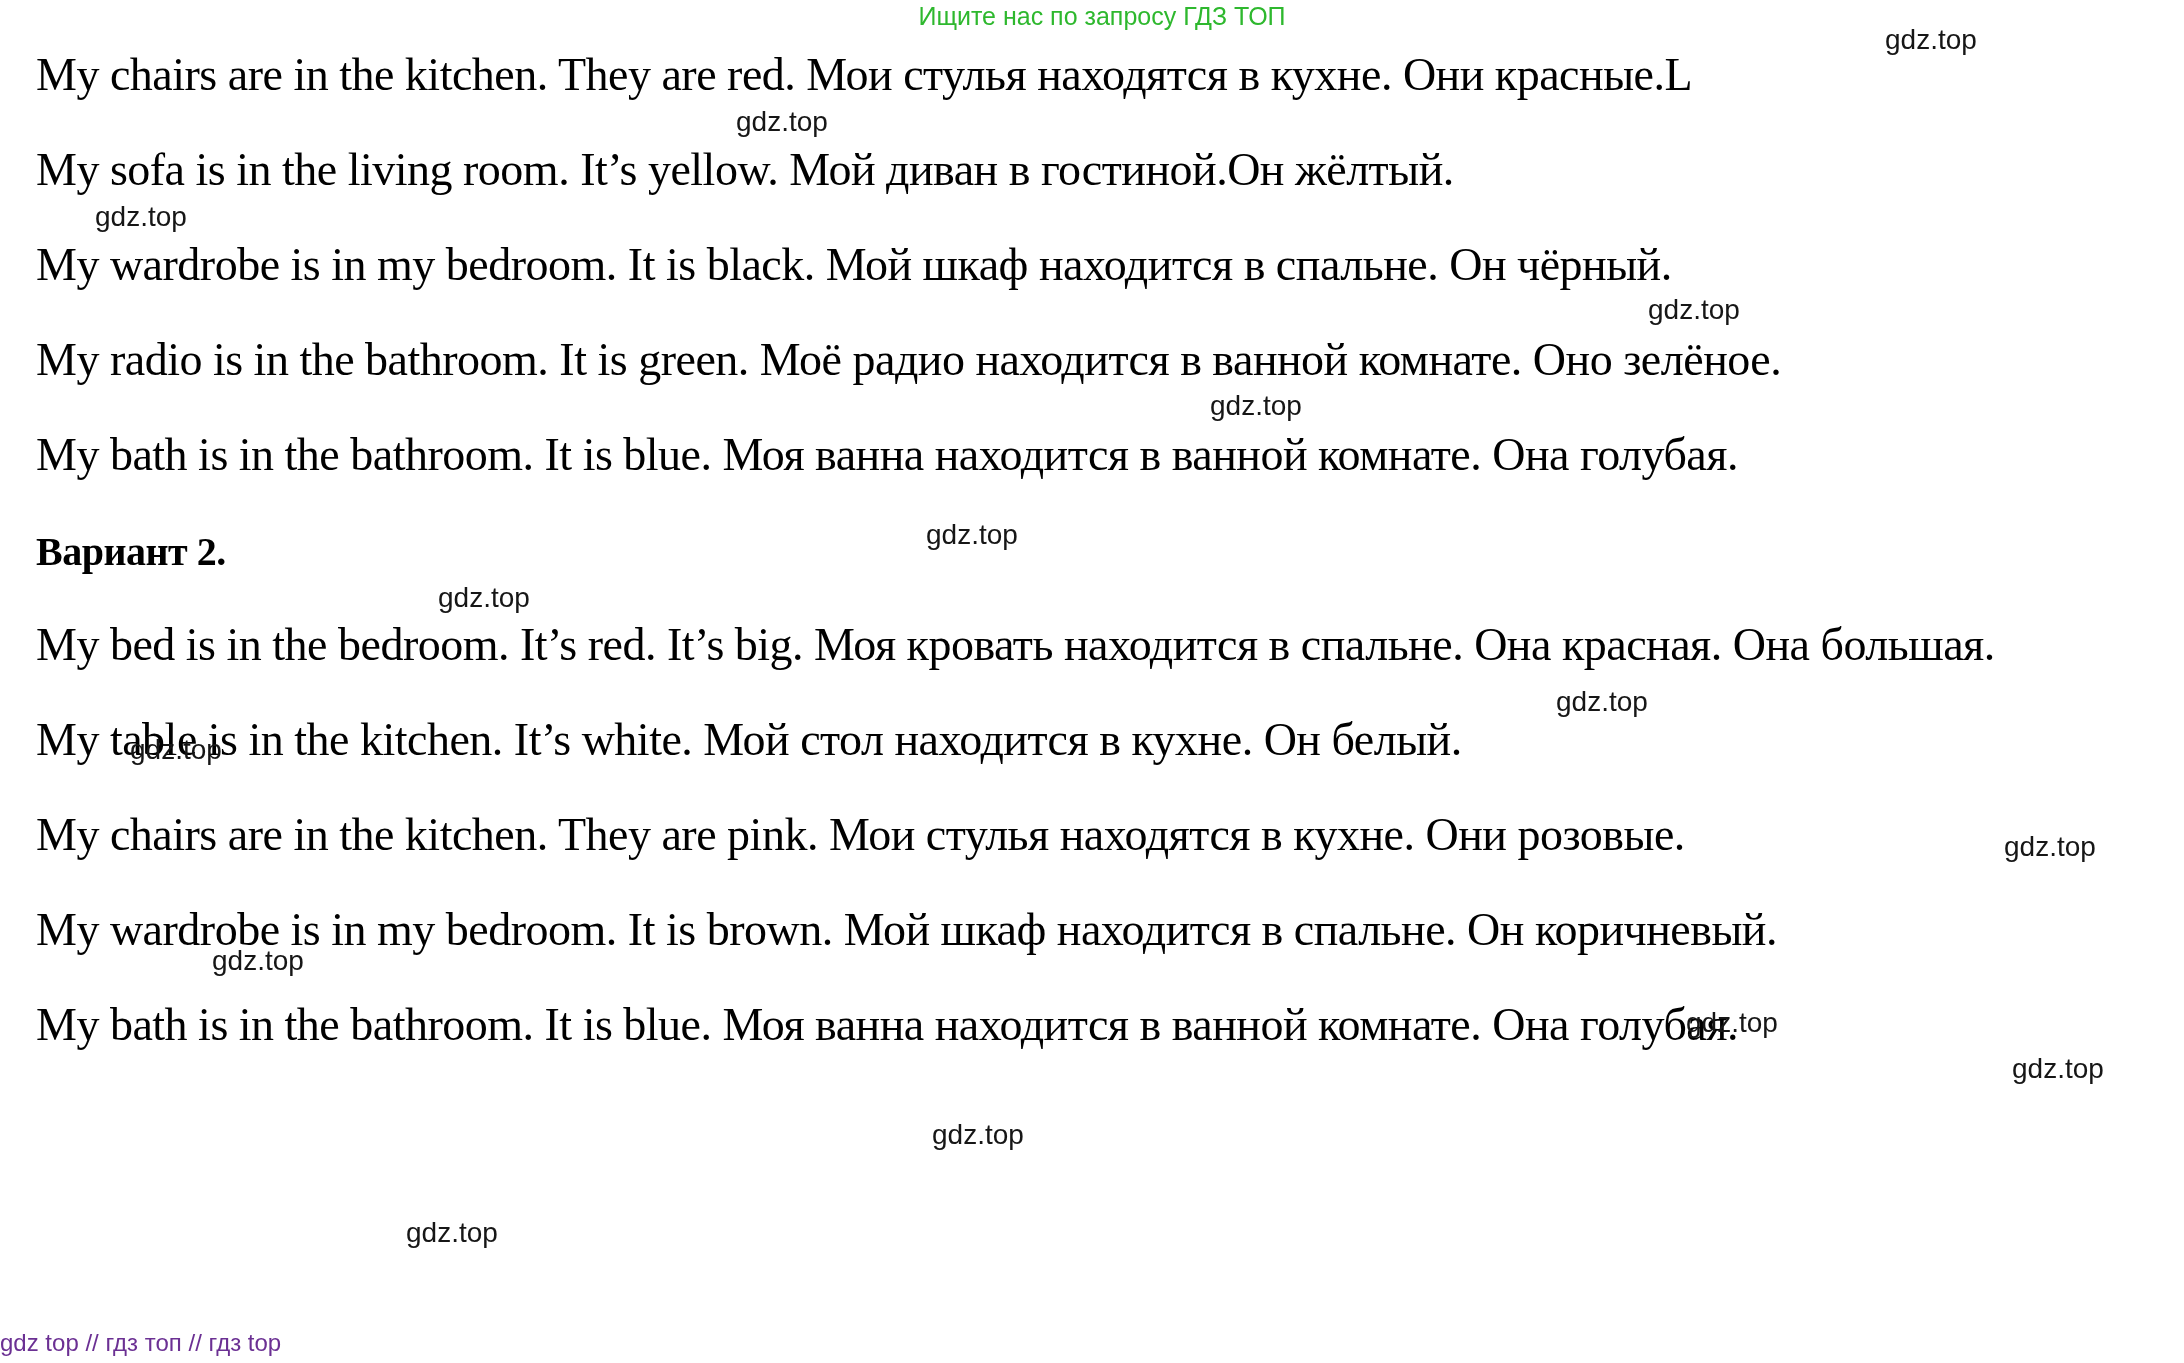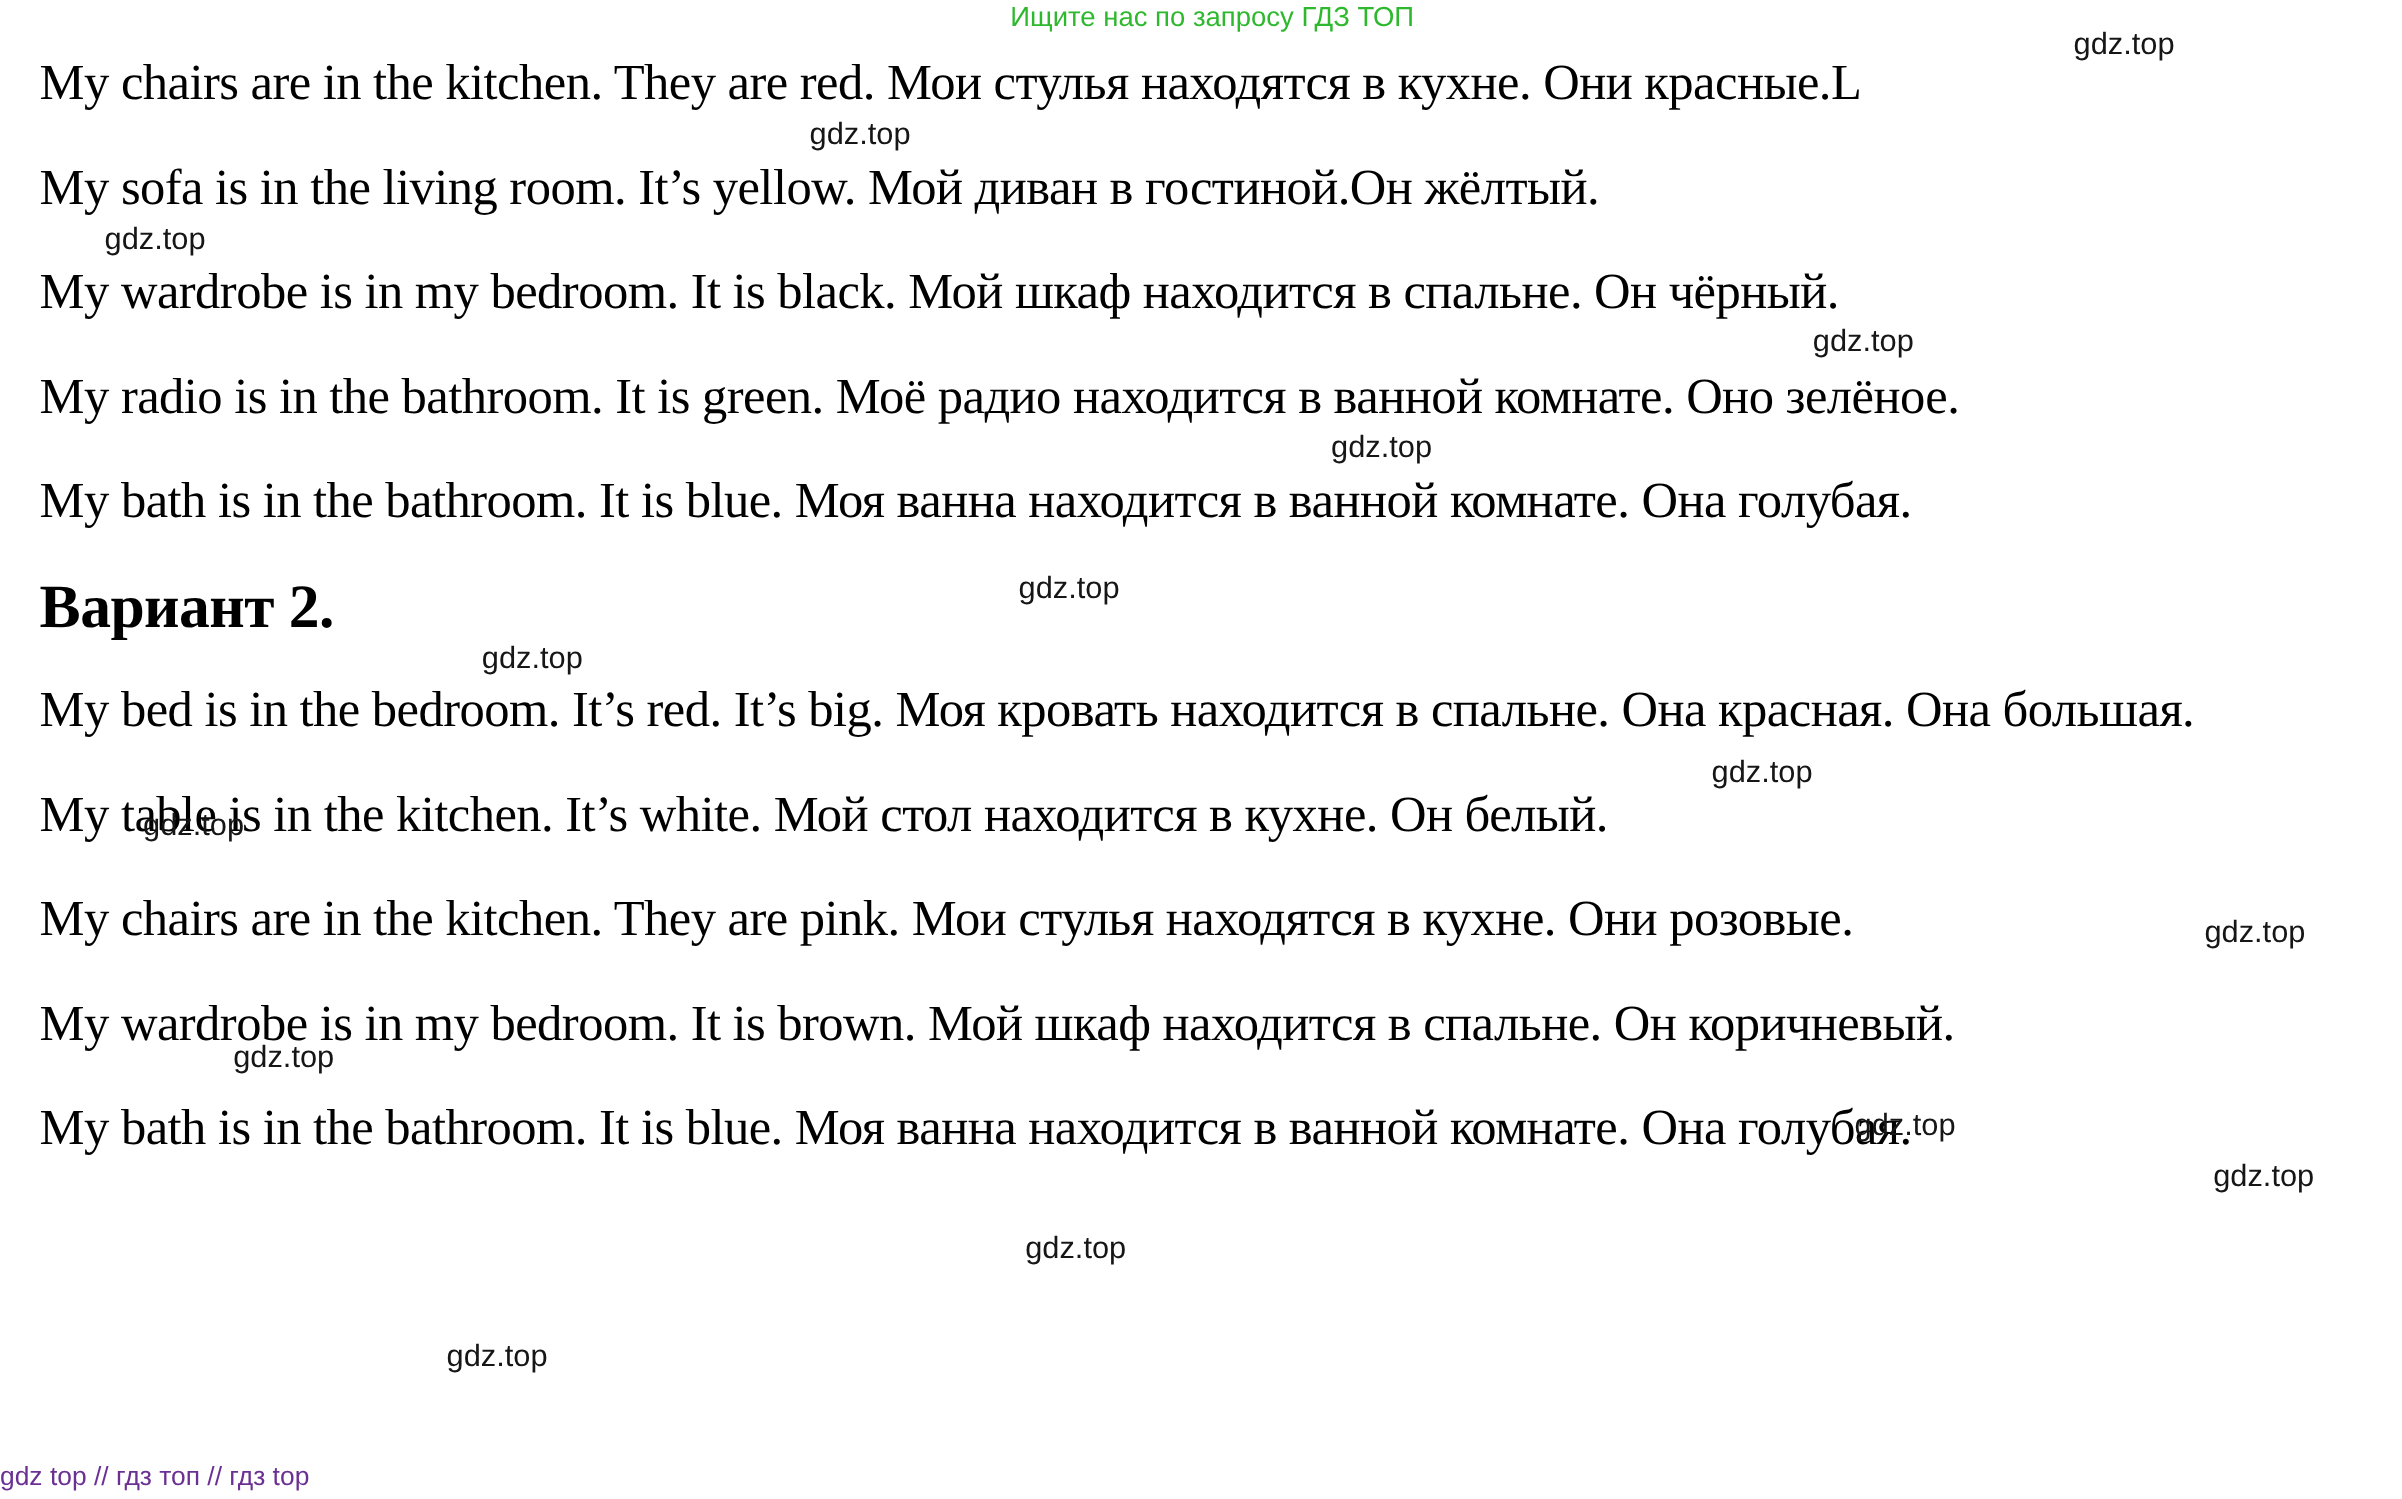--- a/index.html
+++ b/index.html
@@ -32,21 +32,21 @@
   }
   .content p {
     margin: 0 0 35px 0;
     font-size: 46px;
     line-height: 60px;
     text-align: justify;
     letter-spacing: -0.5px;
   }
   .content h2 {
     margin: 0 0 31px 0;
-    font-size: 56px;
+    font-size: 40px;
     line-height: 64px;
     font-weight: bold;
     letter-spacing: -0.5px;
   }
   .wm {
     position: absolute;
     font-family: "Liberation Sans", sans-serif;
     font-size: 28px;
     line-height: 28px;
     color: #161616;

